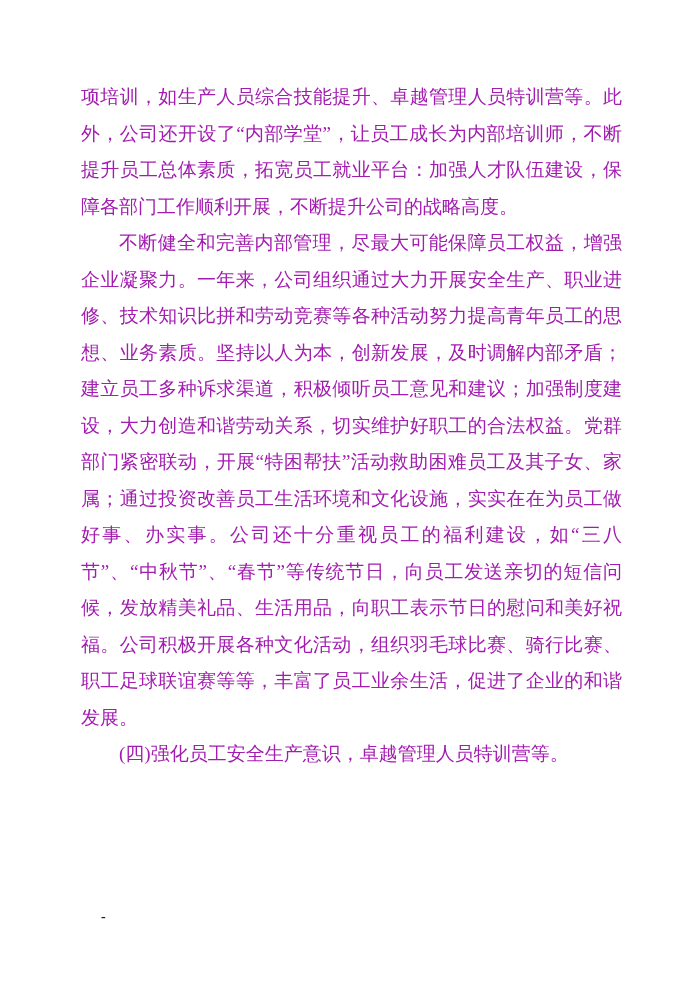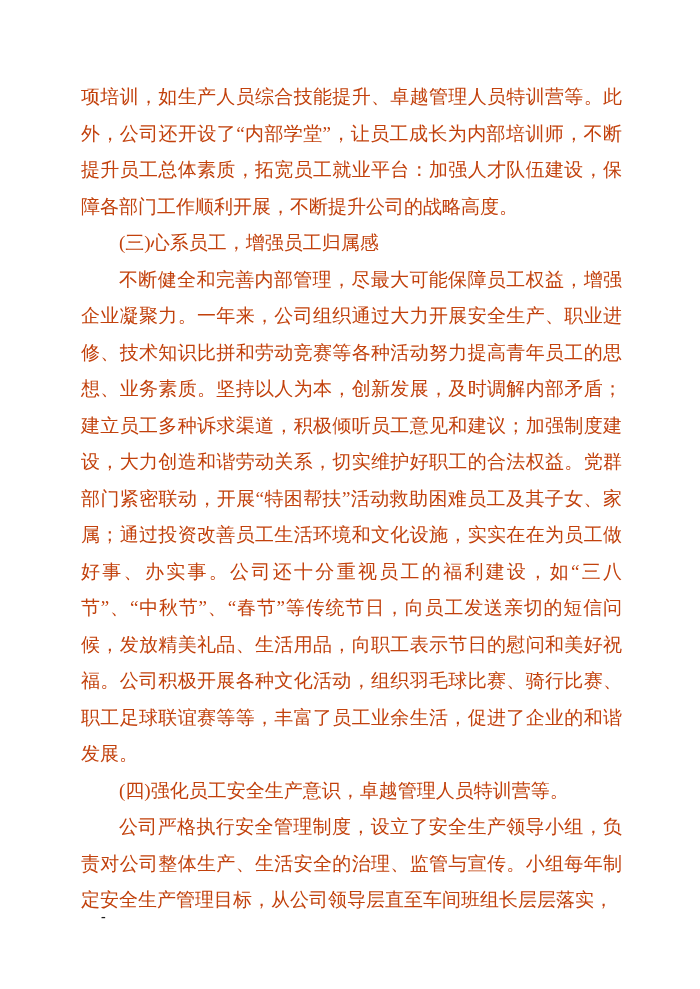--- a/index.html
+++ b/index.html
@@ -13,21 +13,21 @@
     height: 989px;
     background: #ffffff;
     overflow: hidden;
     font-family: "Liberation Serif", "DejaVu Serif", serif;
   }
   .doc-body {
     position: absolute;
     left: 81px;
     top: 79px;
     width: 541px;
-    color: #c2410c;
+    color: #a21caf;
   }
   .doc-body p {
     margin: 0;
     padding: 0;
     font-size: 19px;
     line-height: 36.5px;
     text-align: justify;
     text-justify: inter-character;
     word-break: break-all;
   }
@@ -43,19 +43,17 @@
     color: #1d1d1d;
     line-height: 14px;
   }
 </style>
 </head>
 <body>
 
 <div class="page">
   <div class="doc-body">
     <p>项培训，如生产人员综合技能提升、卓越管理人员特训营等。此外，公司还开设了“内部学堂”，让员工成长为内部培训师，不断提升员工总体素质，拓宽员工就业平台：加强人才队伍建设，保障各部门工作顺利开展，不断提升公司的战略高度。</p>
-    <p class="indent">(三)心系员工，增强员工归属感</p>
     <p class="indent">不断健全和完善内部管理，尽最大可能保障员工权益，增强企业凝聚力。一年来，公司组织通过大力开展安全生产、职业进修、技术知识比拼和劳动竞赛等各种活动努力提高青年员工的思想、业务素质。坚持以人为本，创新发展，及时调解内部矛盾；建立员工多种诉求渠道，积极倾听员工意见和建议；加强制度建设，大力创造和谐劳动关系，切实维护好职工的合法权益。党群部门紧密联动，开展“特困帮扶”活动救助困难员工及其子女、家属；通过投资改善员工生活环境和文化设施，实实在在为员工做好事、办实事。公司还十分重视员工的福利建设，如“三八节”、“中秋节”、“春节”等传统节日，向员工发送亲切的短信问候，发放精美礼品、生活用品，向职工表示节日的慰问和美好祝福。公司积极开展各种文化活动，组织羽毛球比赛、骑行比赛、职工足球联谊赛等等，丰富了员工业余生活，促进了企业的和谐发展。</p>
     <p class="indent">(四)强化员工安全生产意识，卓越管理人员特训营等。</p>
-    <p class="indent">公司严格执行安全管理制度，设立了安全生产领导小组，负责对公司整体生产、生活安全的治理、监管与宣传。小组每年制定安全生产管理目标，从公司领导层直至车间班组长层层落实，</p>
   </div>
   <span class="stray-mark">-</span>
 </div>
 
 </body></html>

